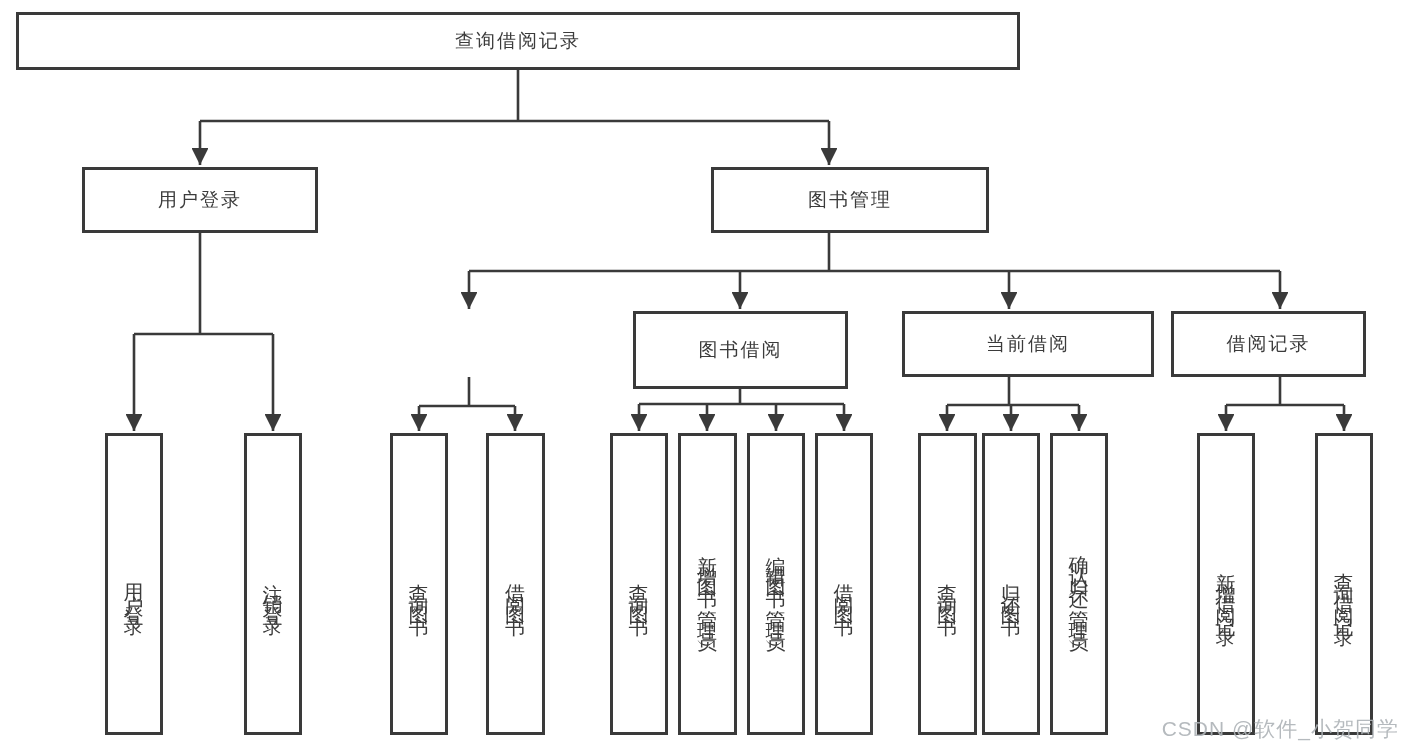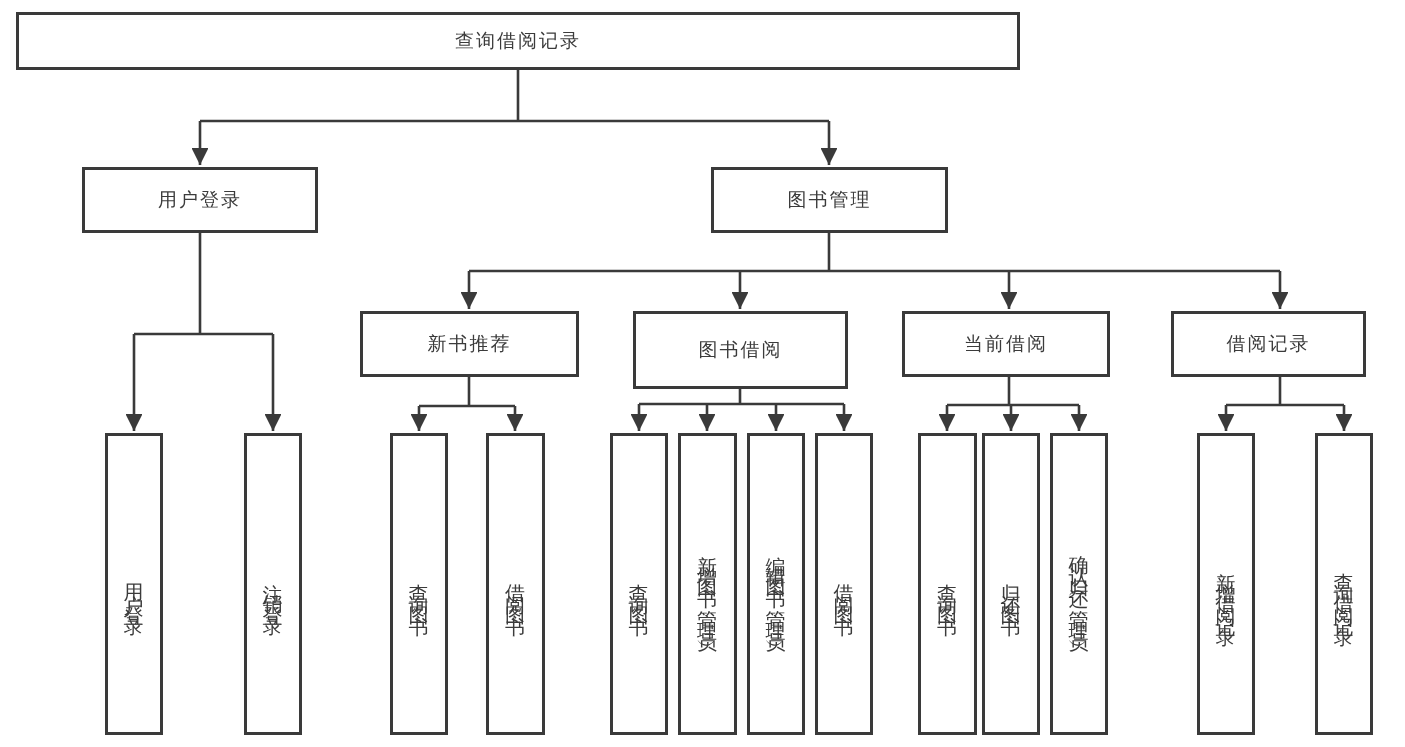--- a/index.html
+++ b/index.html
@@ -38,24 +38,24 @@
     text-orientation: mixed;
     font-size: 20px;
     line-height: 1;
     letter-spacing: 11px;
     color: #3b3b3b;
     padding-top: 11px; 
   }
   
   #n-root   { left:  16px; top:  12px; width: 1004px; height: 58px; }
   #n-login  { left:  82px; top: 167px; width: 236px; height: 66px; }
-  #n-mgmt   { left: 711px; top: 167px; width: 237px; height: 66px; }
+  #n-mgmt   { left: 711px; top: 167px; width: 278px; height: 66px; }
   #n-newbook{ left: 360px; top: 311px; width: 219px; height: 66px; }
   #n-borrow { left: 633px; top: 311px; width: 215px; height: 78px; }
-  #n-current{ left: 902px; top: 311px; width: 208px; height: 66px; }
+  #n-current{ left: 902px; top: 311px; width: 252px; height: 66px; }
   #n-records{ left:1171px; top: 311px; width: 195px; height: 66px; }
   .leaf { top: 433px; width: 58px; height: 302px; }
   #l-0  { left: 105px; }
   #l-1  { left: 244px; }
   #l-2  { left: 390px; }
   #l-3  { left: 486px; width: 59px; }
   #l-4  { left: 610px; }
   #l-5  { left: 678px; width: 59px; }
   #l-6  { left: 747px; }
   #l-7  { left: 815px; }
@@ -135,23 +135,20 @@
     <span class="h-label">查询借阅记录</span>
   </div>
 
   <div class="node" id="n-login">
     <span class="h-label">用户登录</span>
   </div>
   <div class="node" id="n-mgmt">
     <span class="h-label">图书管理</span>
   </div>
 
-  <div class="node" id="n-newbook">
-    <span class="h-label">新书推荐</span>
-  </div>
   <div class="node" id="n-borrow">
     <span class="h-label">图书借阅</span>
   </div>
   <div class="node" id="n-current">
     <span class="h-label">当前借阅</span>
   </div>
   <div class="node" id="n-records">
     <span class="h-label">借阅记录</span>
   </div>
 
@@ -192,14 +189,15 @@
     <span class="v-label">确认归还（管理员）</span>
   </div>
 
   <div class="node leaf" id="l-11">
     <span class="v-label">新增借阅记录</span>
   </div>
   <div class="node leaf" id="l-12">
     <span class="v-label">查询借阅记录</span>
   </div>
 
+  <div id="watermark">CSDN @软件_小贺同学</div>
 
 </div>
 
 </body></html>

